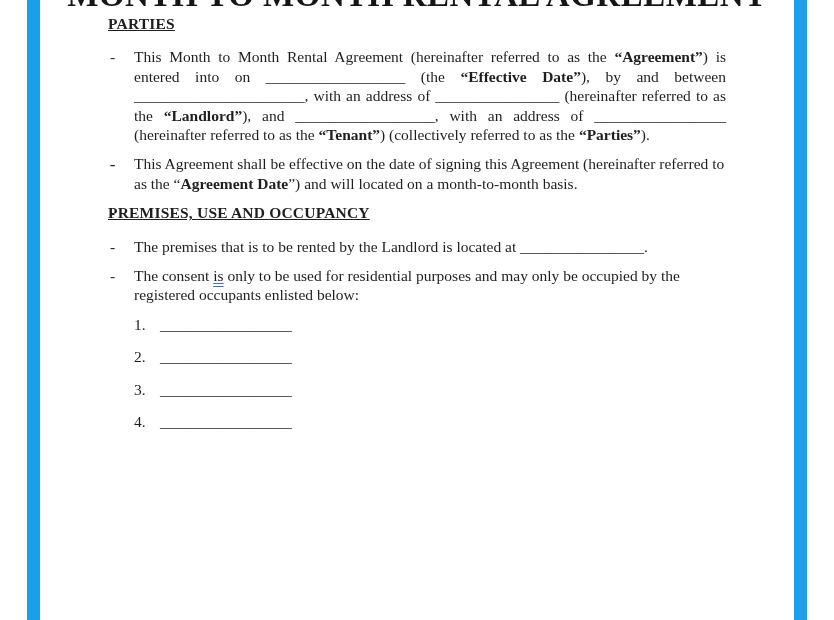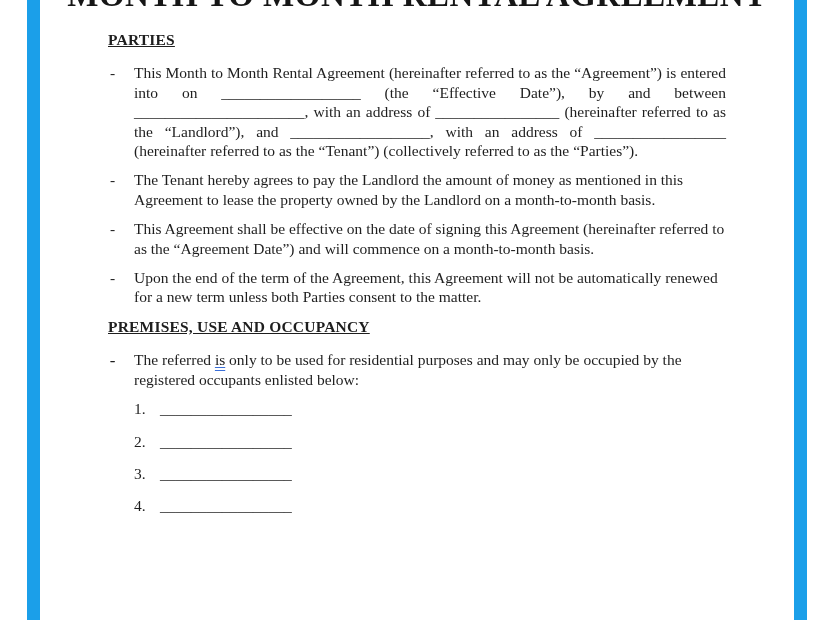--- a/index.html
+++ b/index.html
@@ -33,21 +33,21 @@
     font-weight: bold;
     font-size: 33px;
     line-height: 33px;
     letter-spacing: 0.5px;
     white-space: nowrap;
     color: #161616;
   }
   #doc-content {
     position: absolute;
     left: 108px;
-    top: 30px;
+    top: 14px;
     width: 618px;
     font-size: 15.5px;
     line-height: 19.4px;
   }
   .section-heading {
     font-weight: bold;
     text-decoration: underline;
     margin: 4px 0 14px 0;
     letter-spacing: 0.2px;
   }
@@ -76,38 +76,38 @@
     margin: 0 0 0 26px;
   }
   .list-row {
     display: flex;
     margin-bottom: 13px;
   }
   .item-num {
     width: 26px;
     flex: 0 0 26px;
   }
-  b { font-weight: normal; }
+  b { font-weight: bold; }
 </style>
 </head>
 <body>
 
 <div class="blue-frame" style="border-color: rgb(27, 159, 233);"></div>
 
 <div class="doc-title">MONTH TO MONTH RENTAL AGREEMENT</div>
 
 <div id="doc-content">
     <div class="section-heading">PARTIES</div>
     <p class="bullet just"><span class="dash">-</span><span>This Month to Month Rental Agreement (hereinafter referred to as the </span><b>“Agreement”</b><span>) is entered into on __________________ (the </span><b>“Effective Date”</b><span>), by and between ______________________, with an address of ________________ (hereinafter referred to as the </span><b>“Landlord”</b><span>), and __________________, with an address of _________________ (hereinafter referred to as the </span><b>“Tenant”</b><span>) (collectively referred to as the </span><b>“Parties”</b><span>).</span></p>
-    <p class="bullet"><span class="dash">-</span><span>The Tenant hereby agrees to pay the Landlord the amount of money as mentioned in this Agreement to lease the property owned by the Landlord on a month-to-month basis.</span></p>
-    <p class="bullet"><span class="dash">-</span><span>This Agreement shall be effective on the date of signing this Agreement (hereinafter referred to as the “</span><b>Agreement Date</b><span>”) and will commence on a month-to-month basis.</span></p>
-    <p class="bullet"><span class="dash">-</span><span>Upon the end of the term of the Agreement, this Agreement will not be automatically renewed for a new term unless both Parties consent to the matter.</span></p>
+    <p class="bullet"><span class="dash">-</span></p>
+    <p class="bullet"><span class="dash">-</span><span>This Agreement shall be effective on the date of signing this Agreement (hereinafter referred to as the “</span><b>Agreement Date</b><span>”) and will located on a month-to-month basis.</span></p>
+    <p class="bullet"><span class="dash">-</span></p>
     <div class="section-heading">PREMISES, USE AND OCCUPANCY</div>
-    <p class="bullet"><span class="dash">-</span></p>
-    <p class="bullet"><span class="dash">-</span><span>The referred </span><span class="gram">is</span><span> only to be used for residential purposes and may only be occupied by the registered occupants enlisted below:</span></p>
+    <p class="bullet"><span class="dash">-</span><span>The premises that is to be rented by the Landlord is located at ________________.</span></p>
+    <p class="bullet"><span class="dash">-</span><span>The consent </span><span class="gram">is</span><span> only to be used for residential purposes and may only be occupied by the registered occupants enlisted below:</span></p>
     <div class="num-list">
       <div class="list-row">
         <span class="item-num">1.</span>
         <span>_________________</span>
       </div>
       <div class="list-row">
         <span class="item-num">2.</span>
         <span>_________________</span>
       </div>
       <div class="list-row">

